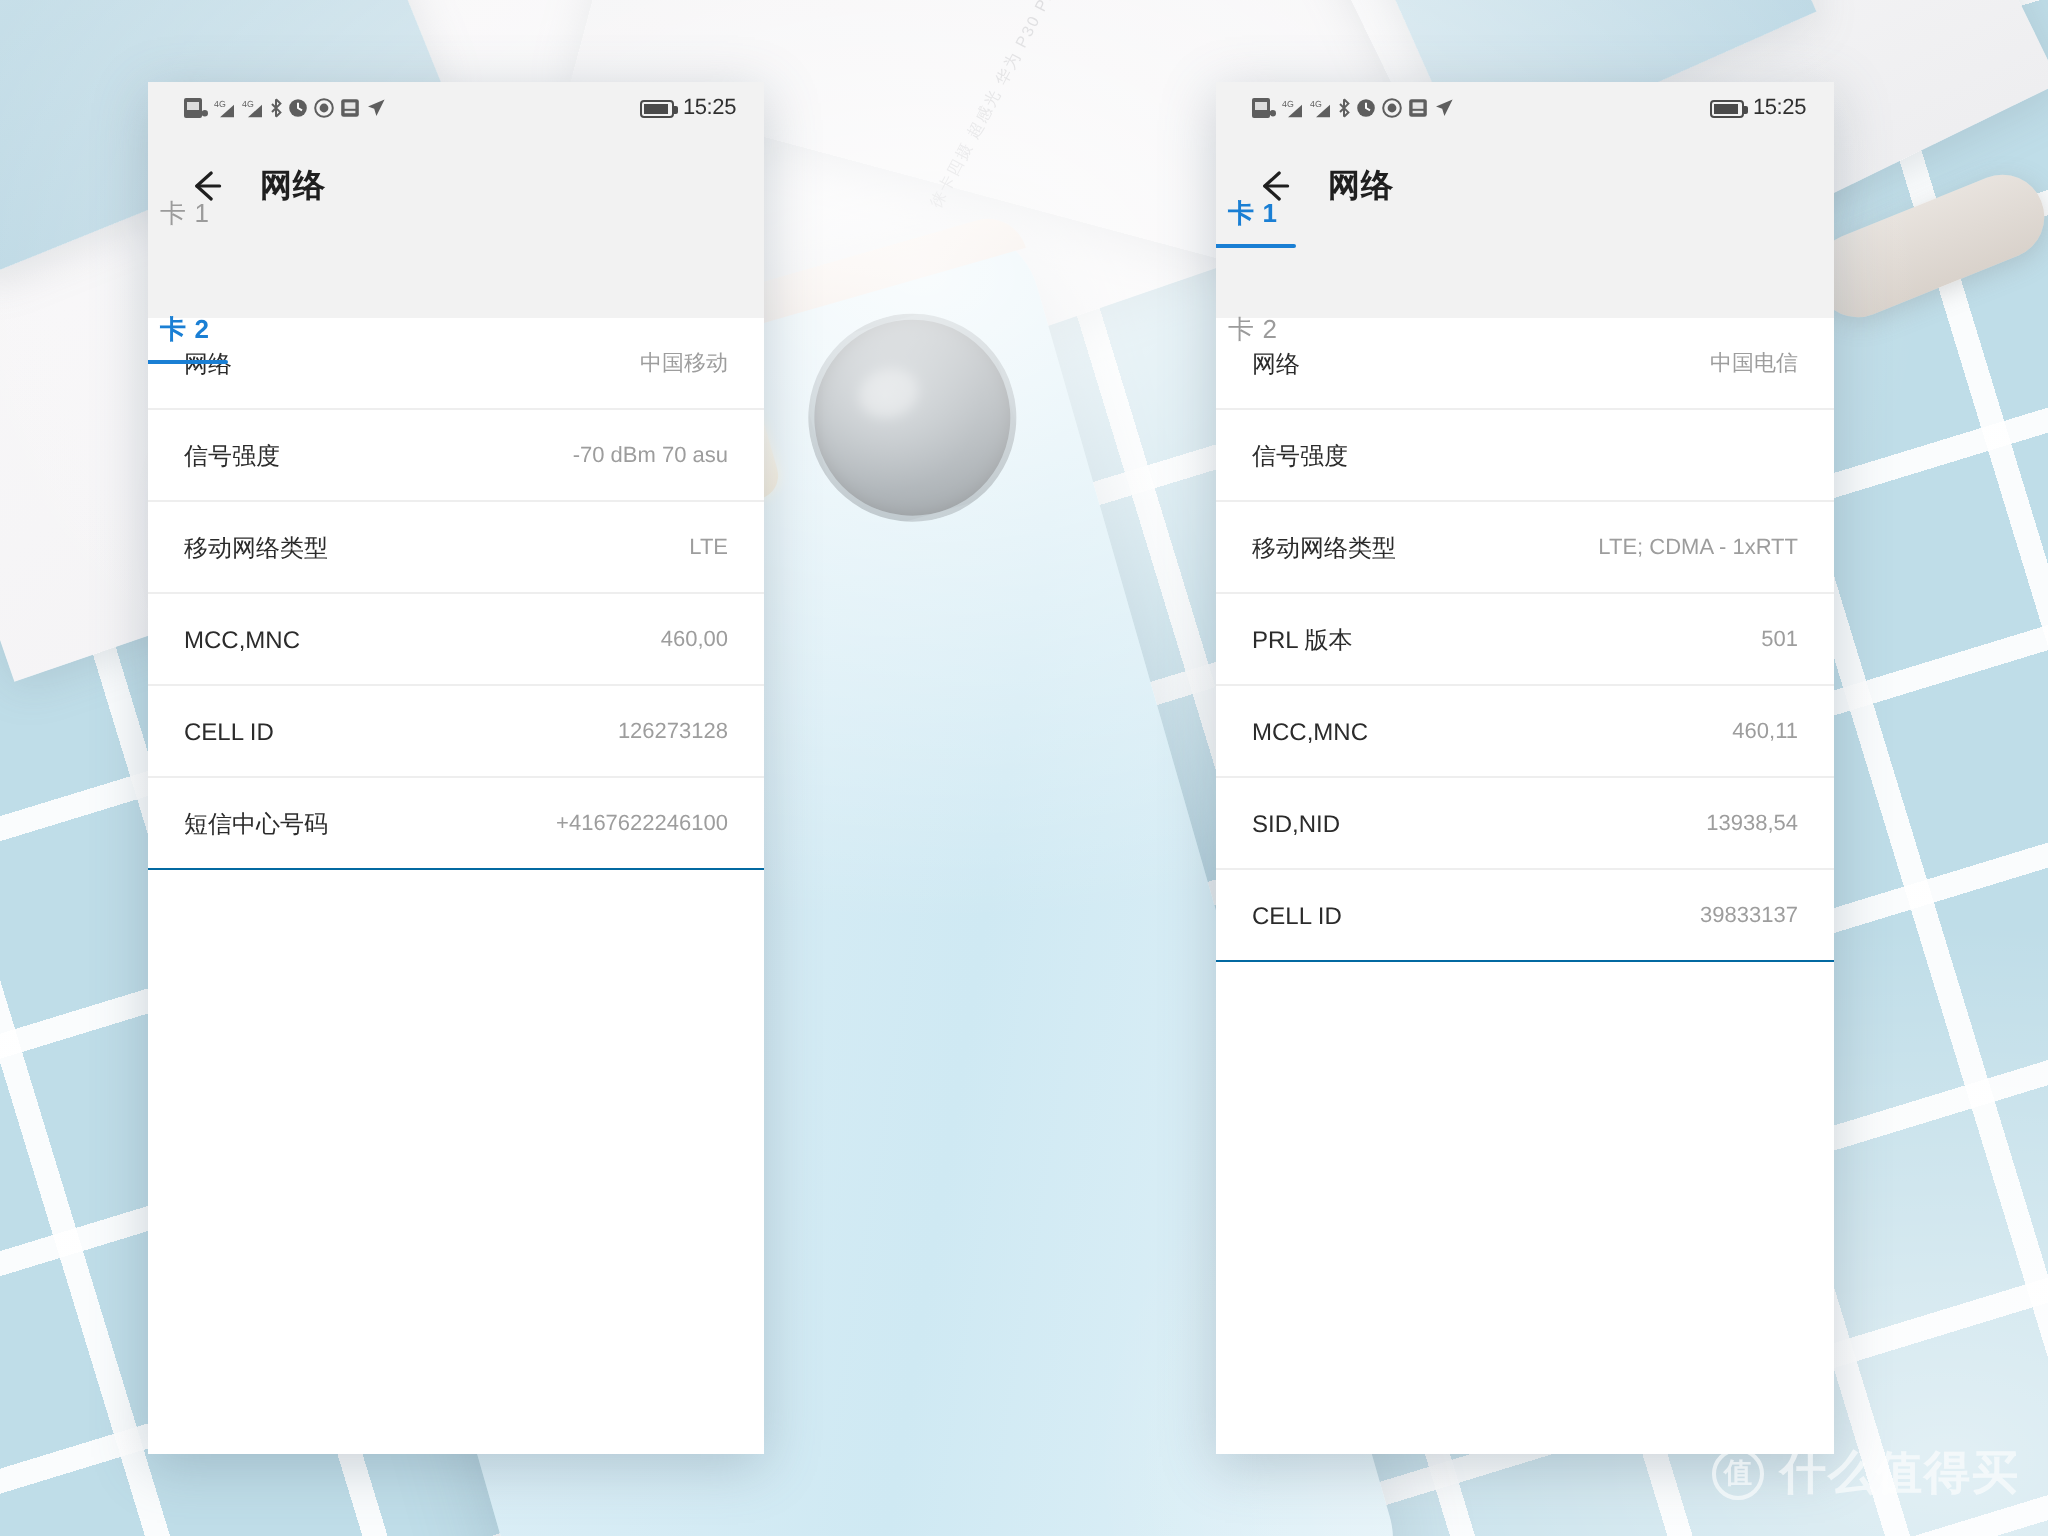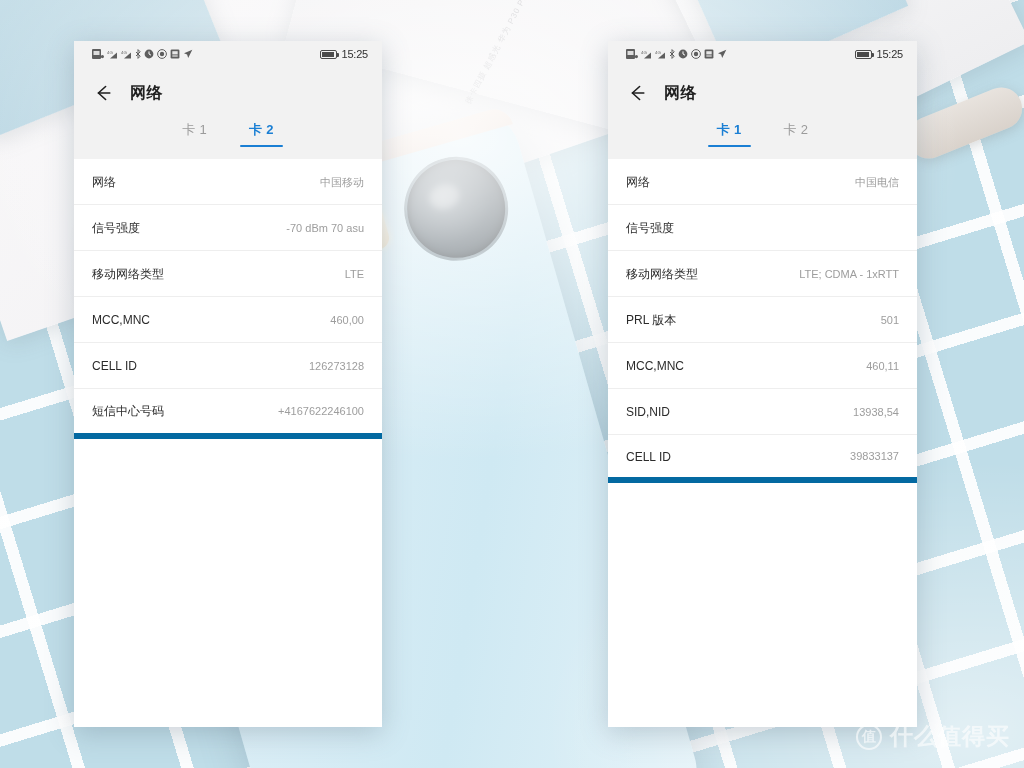--- a/index.html
+++ b/index.html
@@ -139,37 +139,37 @@
   }
   .battery i{ position:absolute; left:1px; top:1px; bottom:1px; width:12px; background:#4a4a4a; }
 
   
   .titlerow{ display:flex; align-items:center; height:52px; padding:0 18px; }
   .backarrow{ width:22px; height:22px; position:relative; cursor:pointer; }
   .backarrow svg{ display:block; }
   .pagetitle{ font-size:16px; color:#1f1f1f; font-weight:600; margin-left:16px; letter-spacing:.5px; }
 
   
-  .tabs{ display:flex; justify-content:center; gap:30px; height:40px; align-items:flex-start; }
+  .tabs{ display:flex; justify-content:center; gap:30px; height:40px; align-items:flex-start;flex-direction:column; }
   .tab{ font-size:13px; color:#9b9b9b; padding:2px 6px 8px; position:relative; cursor:pointer; letter-spacing:.3px; }
   .tab.active{ color:#1a7fd4; font-weight:600; }
   .tab.active::after{
     content:""; position:absolute; left:-3px; right:-3px; bottom:0; height:2px;
     background:#1a7fd4; border-radius:1px;
   }
 
   
   .list{ padding:0 0 0 0; background:#fff; }
   .row{
     display:flex; align-items:center; justify-content:space-between;
     padding:14px 18px 13px; min-height:46px;
     border-bottom:1px solid #eeeeee;
     background:#fff;
   }
-  .row:last-child{ border-bottom:6px solid #0369a1; }
+  .row:last-child{ border-bottom:1px solid #0369a1; }
   .row .k{ font-size:12px; color:#2b2b2b; white-space:nowrap; }
   .row .v{ font-size:11px; color:#9d9d9d; white-space:pre-line; line-height:15px; }
 
   
   #watermark{
     position:absolute; right:14px; bottom:16px;
     display:flex; align-items:center; gap:8px;
     opacity:.62;
   }
   #wm-badge{

